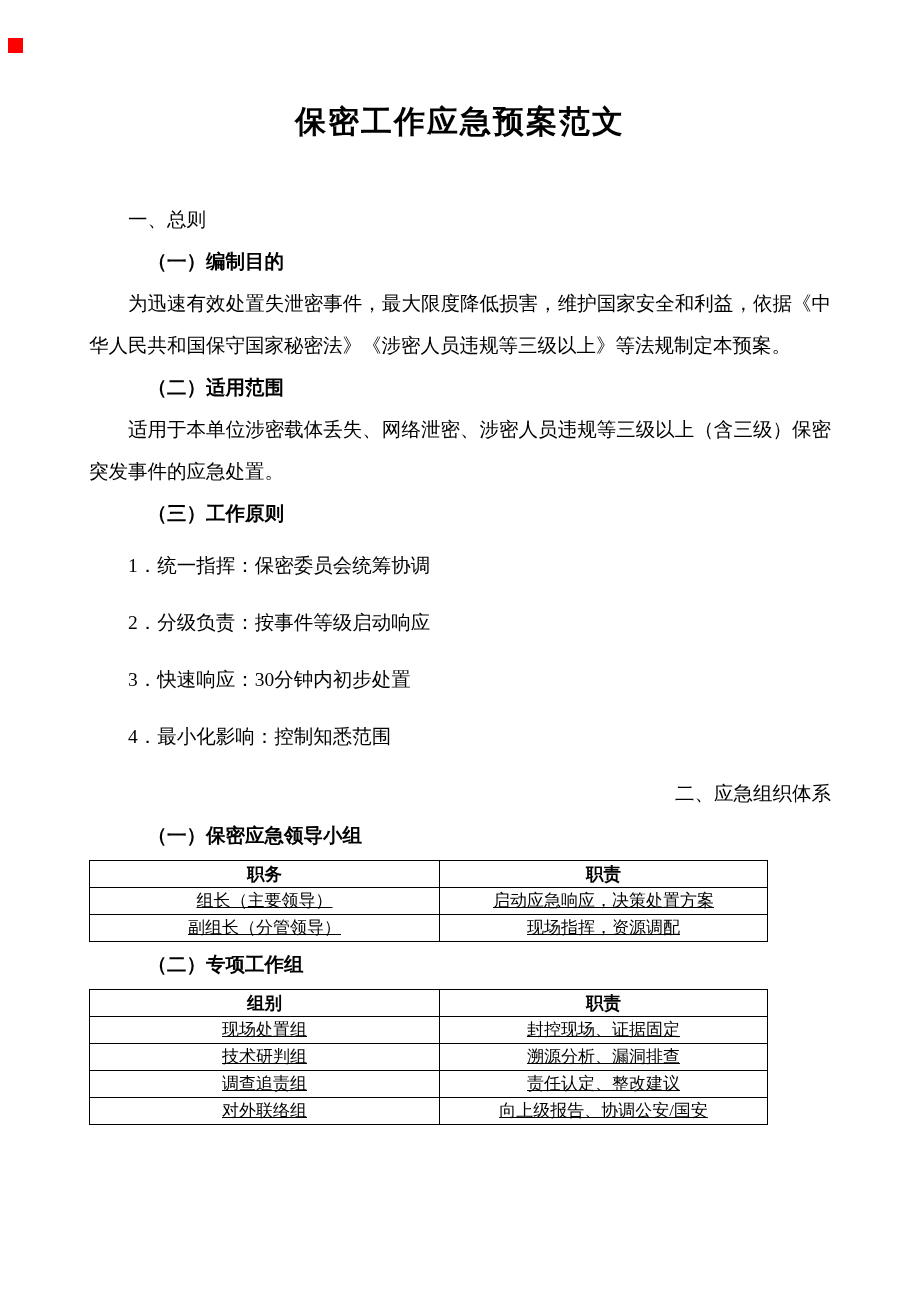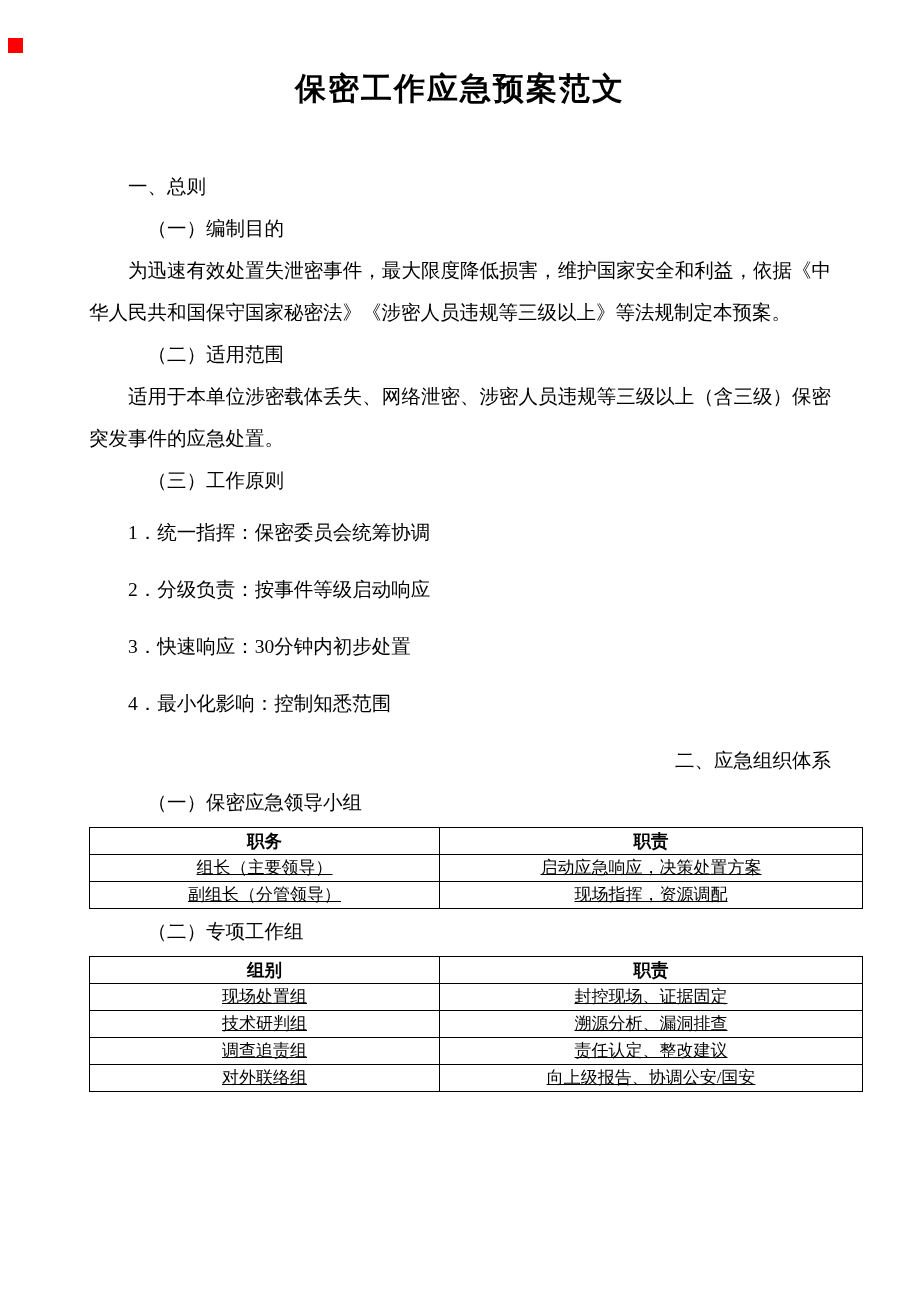--- a/index.html
+++ b/index.html
@@ -15,49 +15,49 @@
   }
   .red-marker {
     position: absolute;
     left: 8px;
     top: 38px;
     width: 15px;
     height: 15px;
     background: #fe0000;
   }
   .doc-title {
-    margin-top: 67px;
+    margin-top: 100px;
     text-align: center;
     font-family: "Liberation Sans", "DejaVu Sans", sans-serif;
     font-weight: bold;
     font-size: 31px;
     letter-spacing: 2px;
     line-height: 44px;
   }
   .content {
     margin-top: 55px;
     padding: 0 89px;
   }
   .body-line {
     font-size: 19.5px;
     line-height: 42px;
   }
   .h1 { text-indent: 2em; }
-  .h2 { text-indent: 3em; }
+  .h2 { text-indent: 3em; font-weight: bold; }
   .para { text-indent: 2em; text-align: justify; }
   .principles { margin-top: 10px; }
   .principle {
     font-size: 19.5px;
     line-height: 42px;
     text-indent: 2em;
     margin-bottom: 15px;
   }
   .part2 { margin-top: 14px; text-align: right; }
   table.doc-table {
-    width: 774px;
+    width: 679px;
     border-collapse: collapse;
     table-layout: fixed;
     margin-top: 3px;
     font-size: 17px;
   }
   table.doc-table col.c1 { width: 350px; }
   table.doc-table th,
   table.doc-table td {
     border: 1px solid #000;
     padding: 2px 4px;

